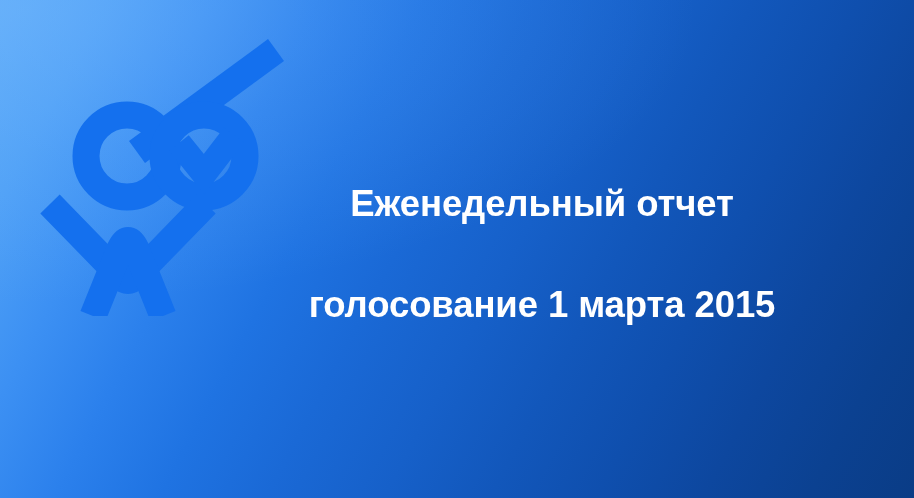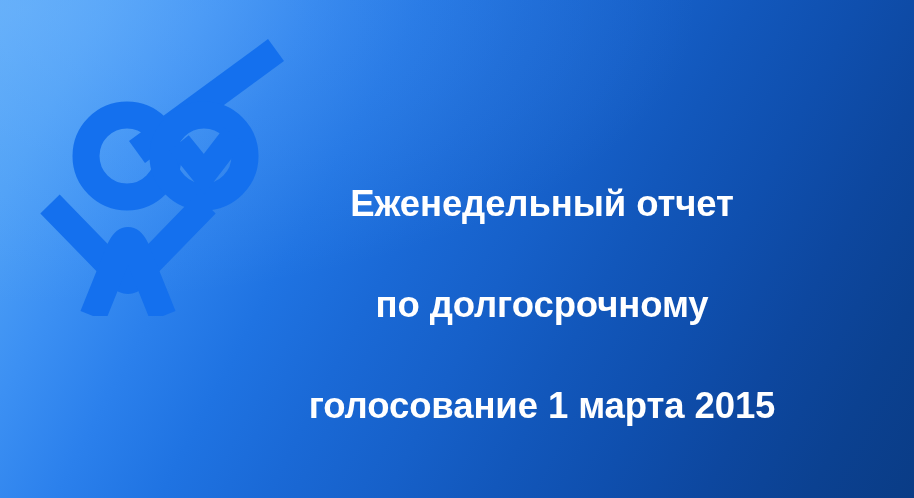--- a/index.html
+++ b/index.html
@@ -84,18 +84,17 @@
 
         <path d="M 12 170 L 83 243 Q 90 250 97 243 L 168 170" stroke-width="27" stroke-linecap="butt" stroke-linejoin="round"></path>
 
         <path d="M 55 282 L 82 215 Q 90 198 98 215 L 125 282" stroke-width="27" stroke-linecap="butt" stroke-linejoin="round"></path>
       </g>
     </svg>
   </div>
 
   <div id="headline">
     <span class="hl-line">Еженедельный отчет</span>
-    <span class="hl-line">по долгосрочному</span>
     <span class="hl-line">голосование 1 марта 2015</span>
     
   </div>
 
 </div>
 
 </body></html>

